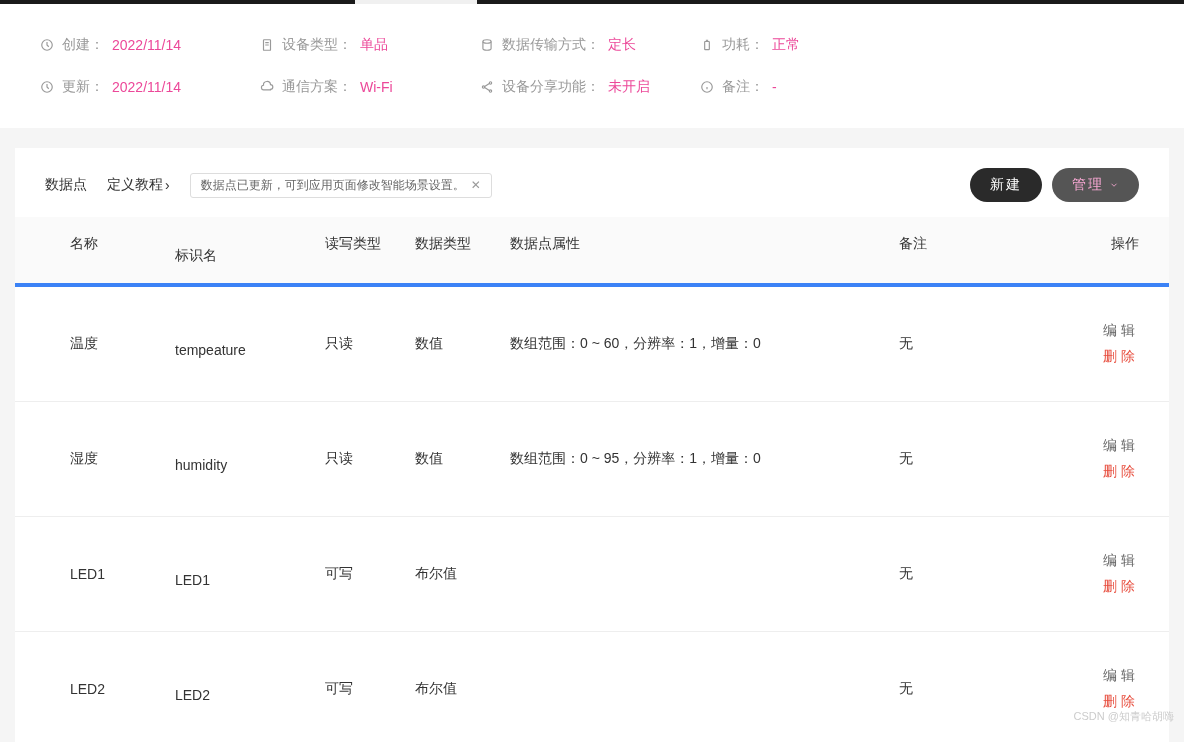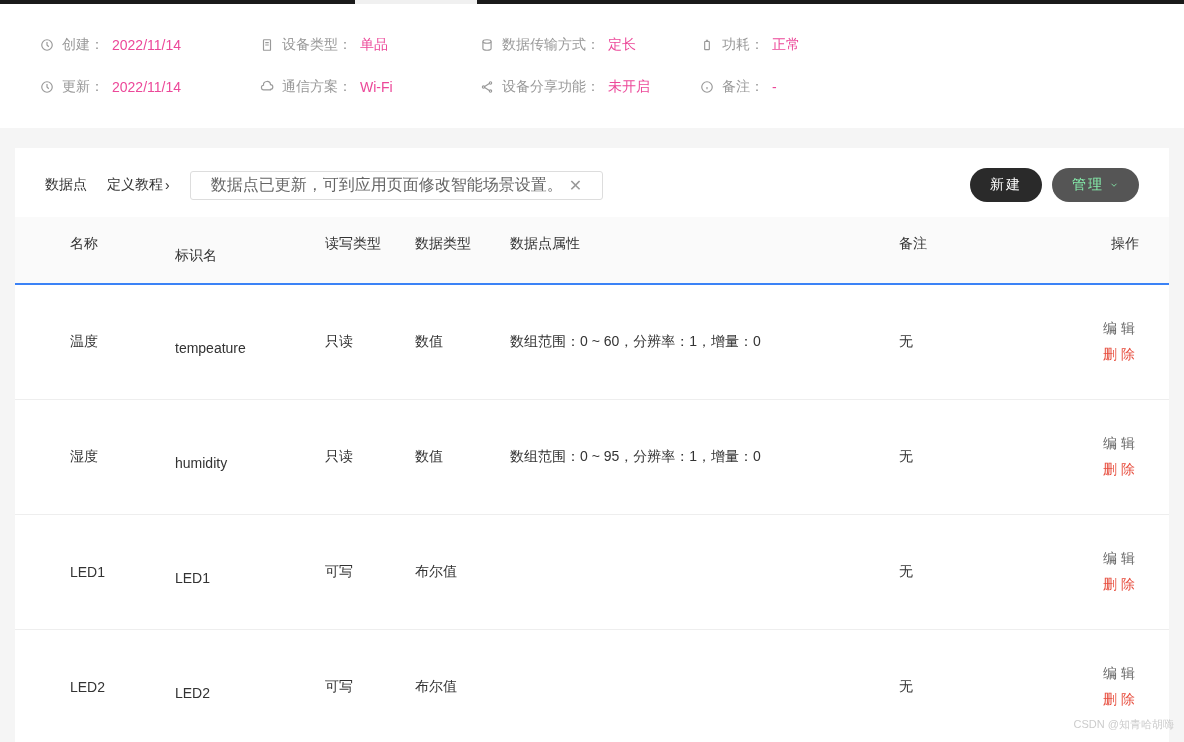--- a/index.html
+++ b/index.html
@@ -76,22 +76,22 @@
       color: #333;
       font-weight: 500;
       display: flex;
       align-items: center;
       gap: 2px;
       cursor: pointer;
     }
     .notice-tag {
       border: 1px solid #ddd;
       border-radius: 3px;
-      padding: 3px 20px;
-      font-size: 16px;
+      padding: 3px 10px;
+      font-size: 12px;
       color: #666;
       display: flex;
       align-items: center;
       gap: 6px;
     }
     .notice-close {
       cursor: pointer;
       color: #999;
     }
     .toolbar-right {
@@ -109,30 +109,30 @@
       align-items: center;
       gap: 5px;
       letter-spacing: 2px;
     }
     .btn-dark {
       background: #2a2a2a;
       color: #fff;
     }
     .btn-gray {
       background: #555;
-      color: #86efac;
+      color: #f9a8d4;
     }
     .table {
       width: 100%;
     }
     .table-header {
       display: flex;
       padding: 18px 30px;
       background: #fafafa;
-      border-bottom: 2px solid #3b82f6;
+      border-bottom: 4px solid #3b82f6;
       color: #333;
       font-weight: 500;
     }
     .table-row {
       display: flex;
       padding: 35px 30px;
       border-bottom: 1px solid #eee;
       align-items: center;
     }
     .col-name { width: 130px; padding-left: 25px; }
@@ -148,21 +148,21 @@
       letter-spacing: 4px;
       margin-bottom: 8px;
     }
     .action-delete {
       color: #e74c3c;
       cursor: pointer;
       letter-spacing: 4px;
     }
     .watermark {
       position: fixed;
-      bottom: 10px;
+      bottom: 18px;
       right: 10px;
       font-size: 11px;
       color: #ccc;
     }
     svg { width: 14px; height: 14px; }
   </style>
 </head>
 <body>
 
 <div class="top-bar"></div>

